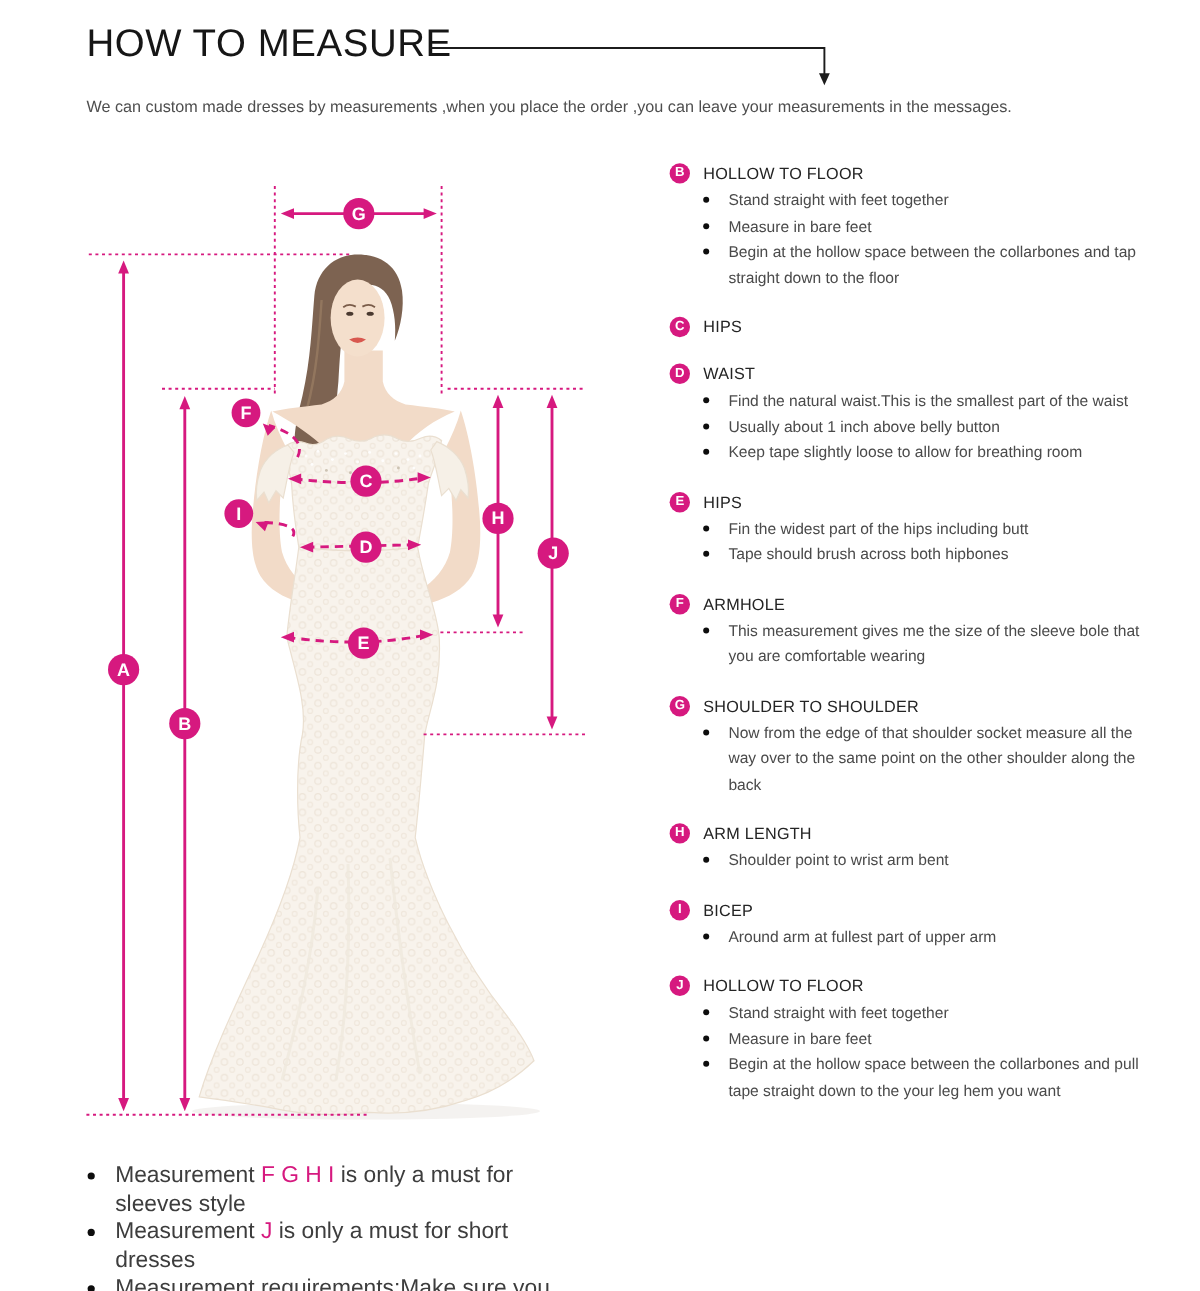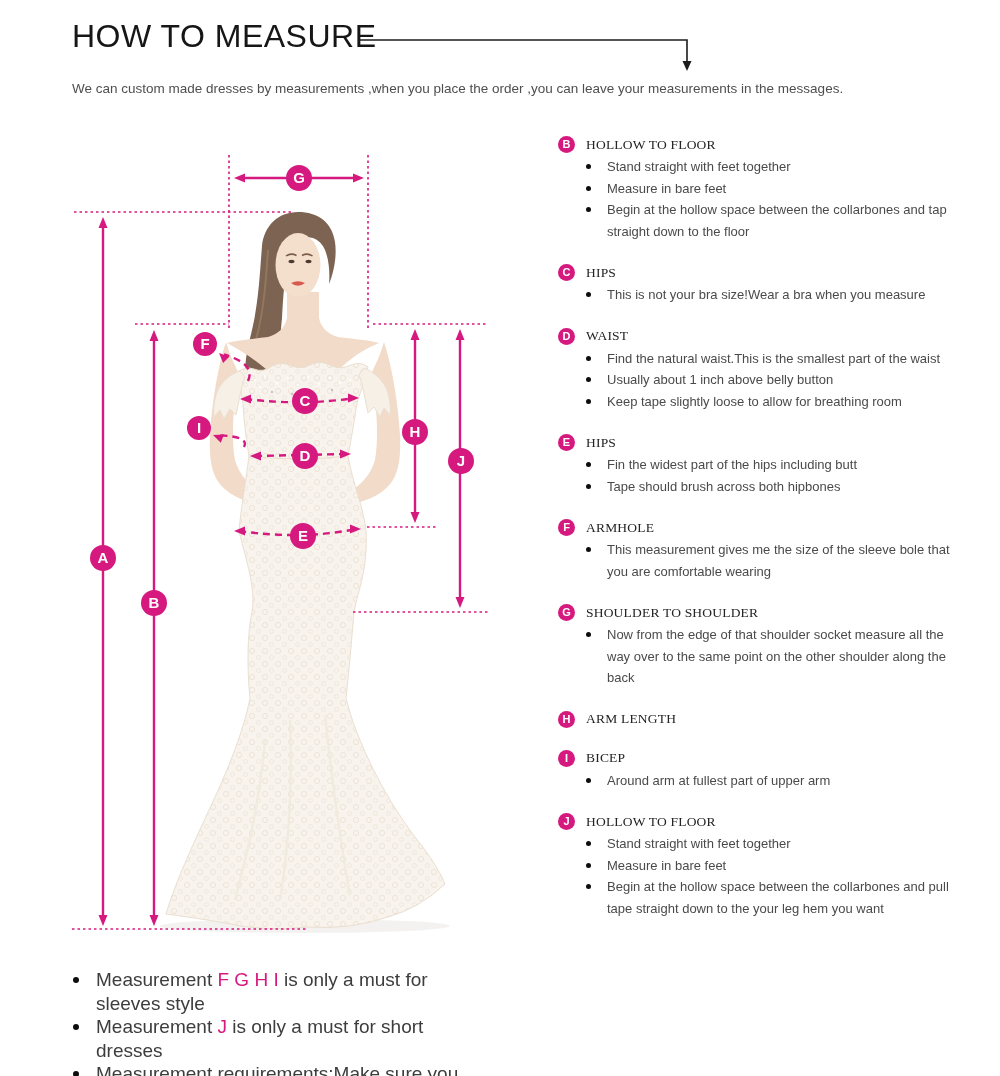--- a/index.html
+++ b/index.html
@@ -25,21 +25,21 @@
   .dashline { stroke:var(--accent); stroke-width:2.4; stroke-dasharray:7 5; fill:none; }
   
   .sections { position:absolute; left:558px; top:136px; width:430px; }
   .section { margin-bottom:22px; }
   .sec-head { display:flex; align-items:center; gap:11px; margin-bottom:3px; }
   .badge {
     width:17px; height:17px; border-radius:50%; background:var(--accent);
     color:#fff; font-size:11px; font-weight:bold; flex:0 0 17px;
     display:flex; align-items:center; justify-content:center; line-height:1;
   }
-  .sec-title { font-size:13.5px; color:#242424; letter-spacing:.2px;font-family:Liberation Serif, serif; }
+  .sec-title { font-size:13.5px; color:#242424; letter-spacing:.2px; }
   .section ul { list-style:none; margin:0; padding:0 0 0 27px; }
   .section li {
     position:relative; padding-left:22px; max-width:368px;
     font-size:13px; color:#4a4a4a; line-height:21.5px;
   }
   .section li::before {
     content:""; position:absolute; left:1px; top:8px;
     width:5px; height:5px; border-radius:50%; background:#0d0d0d;
   }
   
@@ -234,21 +234,20 @@
       <li>Begin at the hollow space between the  collarbones and tap straight down to the floor</li>
     </ul>
   </div>
 
   <div class="section">
     <div class="sec-head">
       <span class="badge">C</span>
       <span class="sec-title">HIPS</span>
     </div>
     <ul>
-      <li>This is not your bra size!Wear a bra when you measure</li>
     </ul>
   </div>
 
   <div class="section">
     <div class="sec-head">
       <span class="badge">D</span>
       <span class="sec-title">WAIST</span>
     </div>
     <ul>
       <li>Find the natural waist.This is the smallest part of the waist</li>
@@ -286,20 +285,23 @@
     <ul>
       <li>Now from the edge of that shoulder socket measure all the way over to the same point on the other shoulder along the back</li>
     </ul>
   </div>
 
   <div class="section">
     <div class="sec-head">
       <span class="badge">H</span>
       <span class="sec-title">ARM LENGTH</span>
     </div>
+    <ul>
+      <li>Shoulder point to wrist arm bent</li>
+    </ul>
   </div>
 
   <div class="section">
     <div class="sec-head">
       <span class="badge">I</span>
       <span class="sec-title">BICEP</span>
     </div>
     <ul>
       <li>Around arm at fullest part of upper arm</li>
     </ul>

